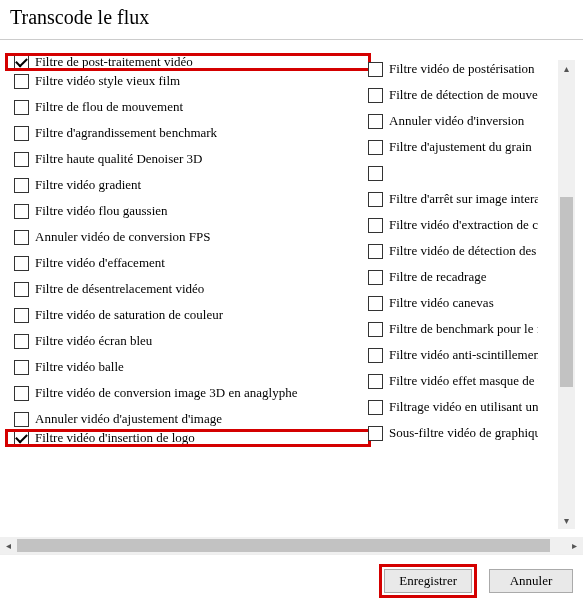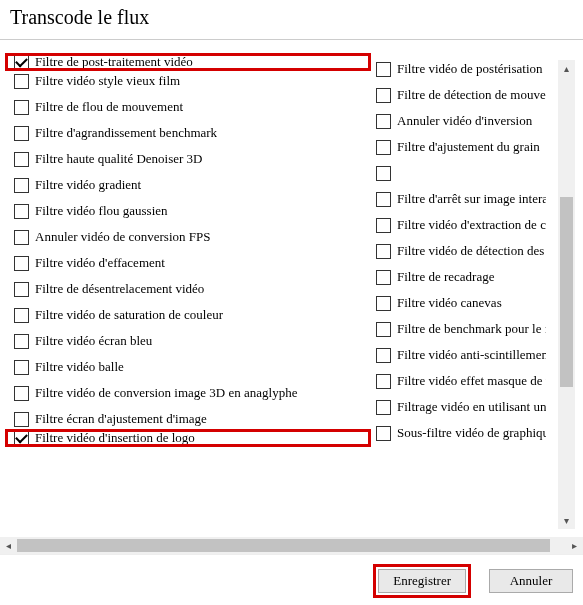--- a/index.html
+++ b/index.html
@@ -27,21 +27,21 @@
     color: #000;
   }
   .content {
     flex: 1;
     position: relative;
     padding: 20px 8px 8px 14px;
     overflow: hidden;
   }
   .scroll-area {
     display: flex;
-    gap: 14px;
+    gap: 6px;
     position: relative;
     height: 100%;
   }
   .col {
     display: flex;
     flex-direction: column;
     gap: 8px;
   }
   .col.left { width: 348px; }
   .col.right { width: 170px; flex-shrink: 0;}
@@ -124,21 +124,21 @@
     flex: 1; position: relative; height: 100%;
   }
   .hscroll .thumb {
     position: absolute; top: 2px; bottom: 2px;
     left: 0; width: 97%;
     background: #c2c2c2;
   }
   .footer {
     display: flex;
     justify-content: flex-end;
-    gap: 23px;
+    gap: 17px;
     padding: 14px 10px 12px 20px;
     border-top: 1px solid #eee;
   }
   .btn {
     min-width: 84px;
     height: 24px;
     border: 1px solid #aaa;
     background: #e9e9e9;
     font-size: 13px;
     display: inline-flex;
@@ -211,21 +211,21 @@
           <div class="filter-row">
             <span class="cb"></span>
             <span class="label">Filtre vidéo balle</span>
           </div>
           <div class="filter-row">
             <span class="cb"></span>
             <span class="label">Filtre vidéo de conversion image 3D en anaglyphe</span>
           </div>
           <div class="filter-row">
             <span class="cb"></span>
-            <span class="label">Filtre écran d'ajustement d'image</span>
+            <span class="label">Annuler vidéo d'ajustement d'image</span>
           </div>
           <div class="filter-row highlight">
             <span class="cb checked"></span>
             <span class="label">Filtre vidéo d'insertion de logo</span>
           </div>
         </div>
       <div class="col right" id="col-right">
           <div class="filter-row">
             <span class="cb"></span>
             <span class="label">Filtre vidéo de postérisation</span>

